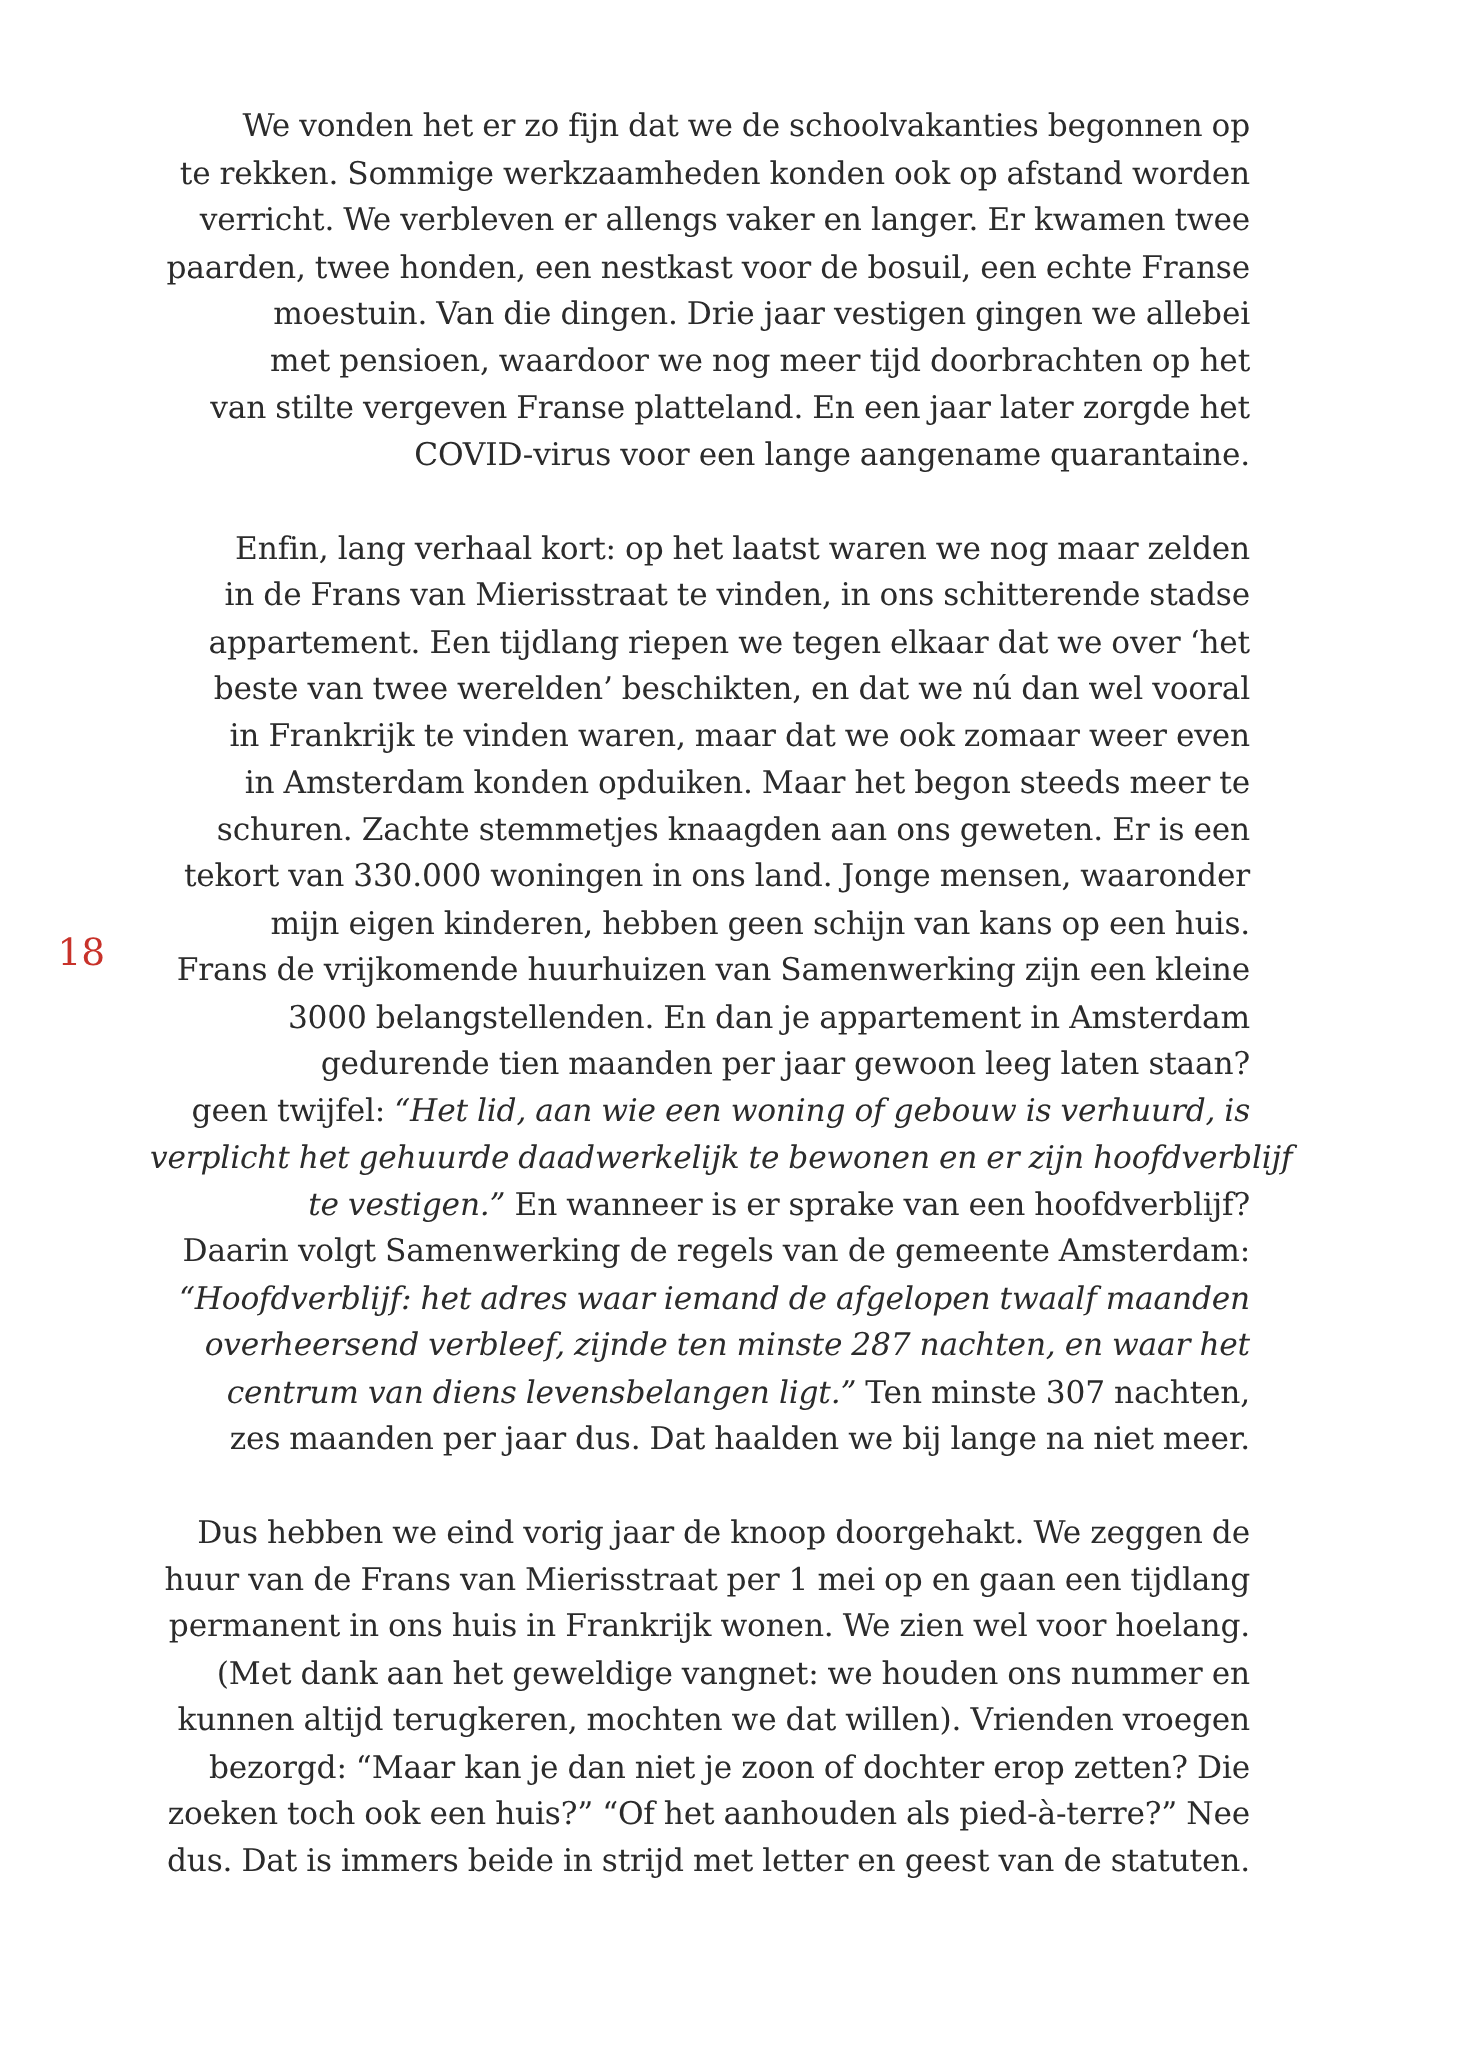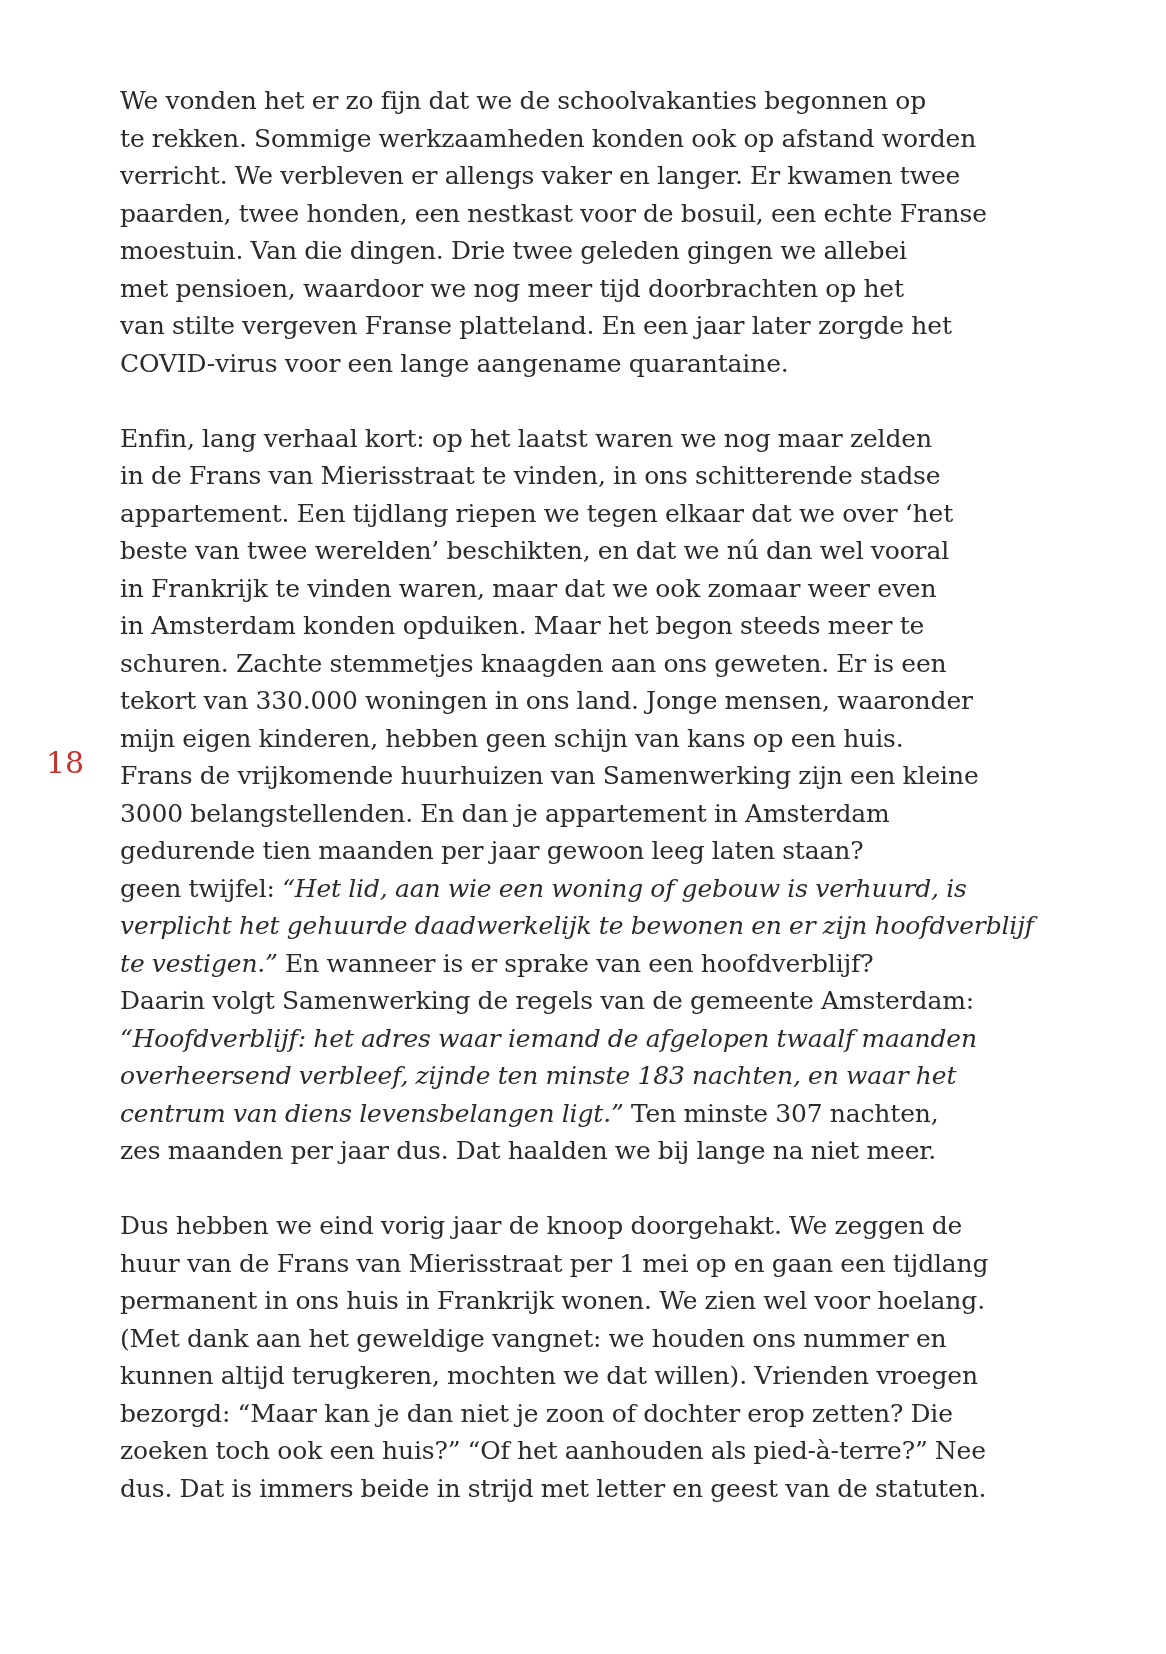--- a/index.html
+++ b/index.html
@@ -28,20 +28,21 @@
       width: 880px;
       font-family: "DejaVu Serif", "Liberation Serif", serif;
       font-size: 25px;
       line-height: 37.5px;
       color: #2b2b2b;
       letter-spacing: -0.15px;
       word-spacing: -0.5px;
     }
     .paragraph {
       margin: 0 0 37.5px 0;
+      text-align: right;
     }
     .line {
       display: block;
       white-space: nowrap;
     }
     .ital {
       font-style: italic;
     }
     .page-number {
       position: absolute;
@@ -57,21 +58,21 @@
 <body>
 
 <div class="page">
   <div class="page-number">18</div>
   <div class="body-text" id="body-text">
       <p class="paragraph">
         <span class="line"><span>We vonden het er zo fijn dat we de schoolvakanties begonnen op</span></span>
         <span class="line"><span>te rekken. Sommige werkzaamheden konden ook op afstand worden</span></span>
         <span class="line"><span>verricht. We verbleven er allengs vaker en langer. Er kwamen twee</span></span>
         <span class="line"><span>paarden, twee honden, een nestkast voor de bosuil, een echte Franse</span></span>
-        <span class="line"><span>moestuin. Van die dingen. Drie twee geleden gingen we allebei</span></span>
+        <span class="line"><span>moestuin. Van die dingen. Drie jaar vestigen gingen we allebei</span></span>
         <span class="line"><span>met pensioen, waardoor we nog meer tijd doorbrachten op het</span></span>
         <span class="line"><span>van stilte vergeven Franse platteland. En een jaar later zorgde het</span></span>
         <span class="line"><span>COVID-virus voor een lange aangename quarantaine.</span></span>
       </p>
       <p class="paragraph">
         <span class="line"><span>Enfin, lang verhaal kort: op het laatst waren we nog maar zelden</span></span>
         <span class="line"><span>in de Frans van Mierisstraat te vinden, in ons schitterende stadse</span></span>
         <span class="line"><span>appartement. Een tijdlang riepen we tegen elkaar dat we over ‘het</span></span>
         <span class="line"><span>beste van twee werelden’ beschikten, en dat we nú dan wel vooral</span></span>
         <span class="line"><span>in Frankrijk te vinden waren, maar dat we ook zomaar weer even</span></span>
@@ -80,21 +81,21 @@
         <span class="line"><span>tekort van 330.000 woningen in ons land. Jonge mensen, waaronder</span></span>
         <span class="line"><span>mijn eigen kinderen, hebben geen schijn van kans op een huis.</span></span>
         <span class="line"><span>Frans de vrijkomende huurhuizen van Samenwerking zijn een kleine</span></span>
         <span class="line"><span>3000 belangstellenden. En dan je appartement in Amsterdam</span></span>
         <span class="line"><span>gedurende tien maanden per jaar gewoon leeg laten staan?</span></span>
         <span class="line"><span>geen twijfel: </span><span class="ital">“Het lid, aan wie een woning of gebouw is verhuurd, is</span></span>
         <span class="line"><span class="ital">verplicht het gehuurde daadwerkelijk te bewonen en er zijn hoofdverblijf</span></span>
         <span class="line"><span class="ital">te vestigen.”</span><span> En wanneer is er sprake van een hoofdverblijf?</span></span>
         <span class="line"><span>Daarin volgt Samenwerking de regels van de gemeente Amsterdam:</span></span>
         <span class="line"><span class="ital">“Hoofdverblijf: het adres waar iemand de afgelopen twaalf maanden</span></span>
-        <span class="line"><span class="ital">overheersend verbleef, zijnde ten minste 183 nachten, en waar het</span></span>
+        <span class="line"><span class="ital">overheersend verbleef, zijnde ten minste 287 nachten, en waar het</span></span>
         <span class="line"><span class="ital">centrum van diens levensbelangen ligt.”</span><span> Ten minste 307 nachten,</span></span>
         <span class="line"><span>zes maanden per jaar dus. Dat haalden we bij lange na niet meer.</span></span>
       </p>
       <p class="paragraph">
         <span class="line"><span>Dus hebben we eind vorig jaar de knoop doorgehakt. We zeggen de</span></span>
         <span class="line"><span>huur van de Frans van Mierisstraat per 1 mei op en gaan een tijdlang</span></span>
         <span class="line"><span>permanent in ons huis in Frankrijk wonen. We zien wel voor hoelang.</span></span>
         <span class="line"><span>(Met dank aan het geweldige vangnet: we houden ons nummer en</span></span>
         <span class="line"><span>kunnen altijd terugkeren, mochten we dat willen). Vrienden vroegen</span></span>
         <span class="line"><span>bezorgd: “Maar kan je dan niet je zoon of dochter erop zetten? Die</span></span>

